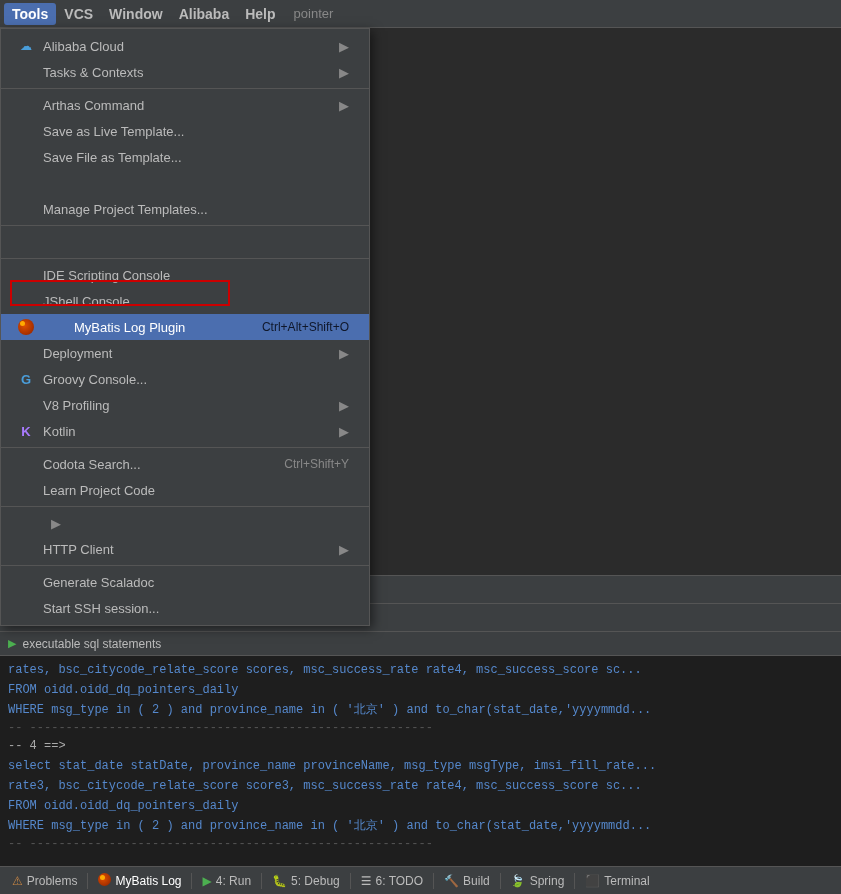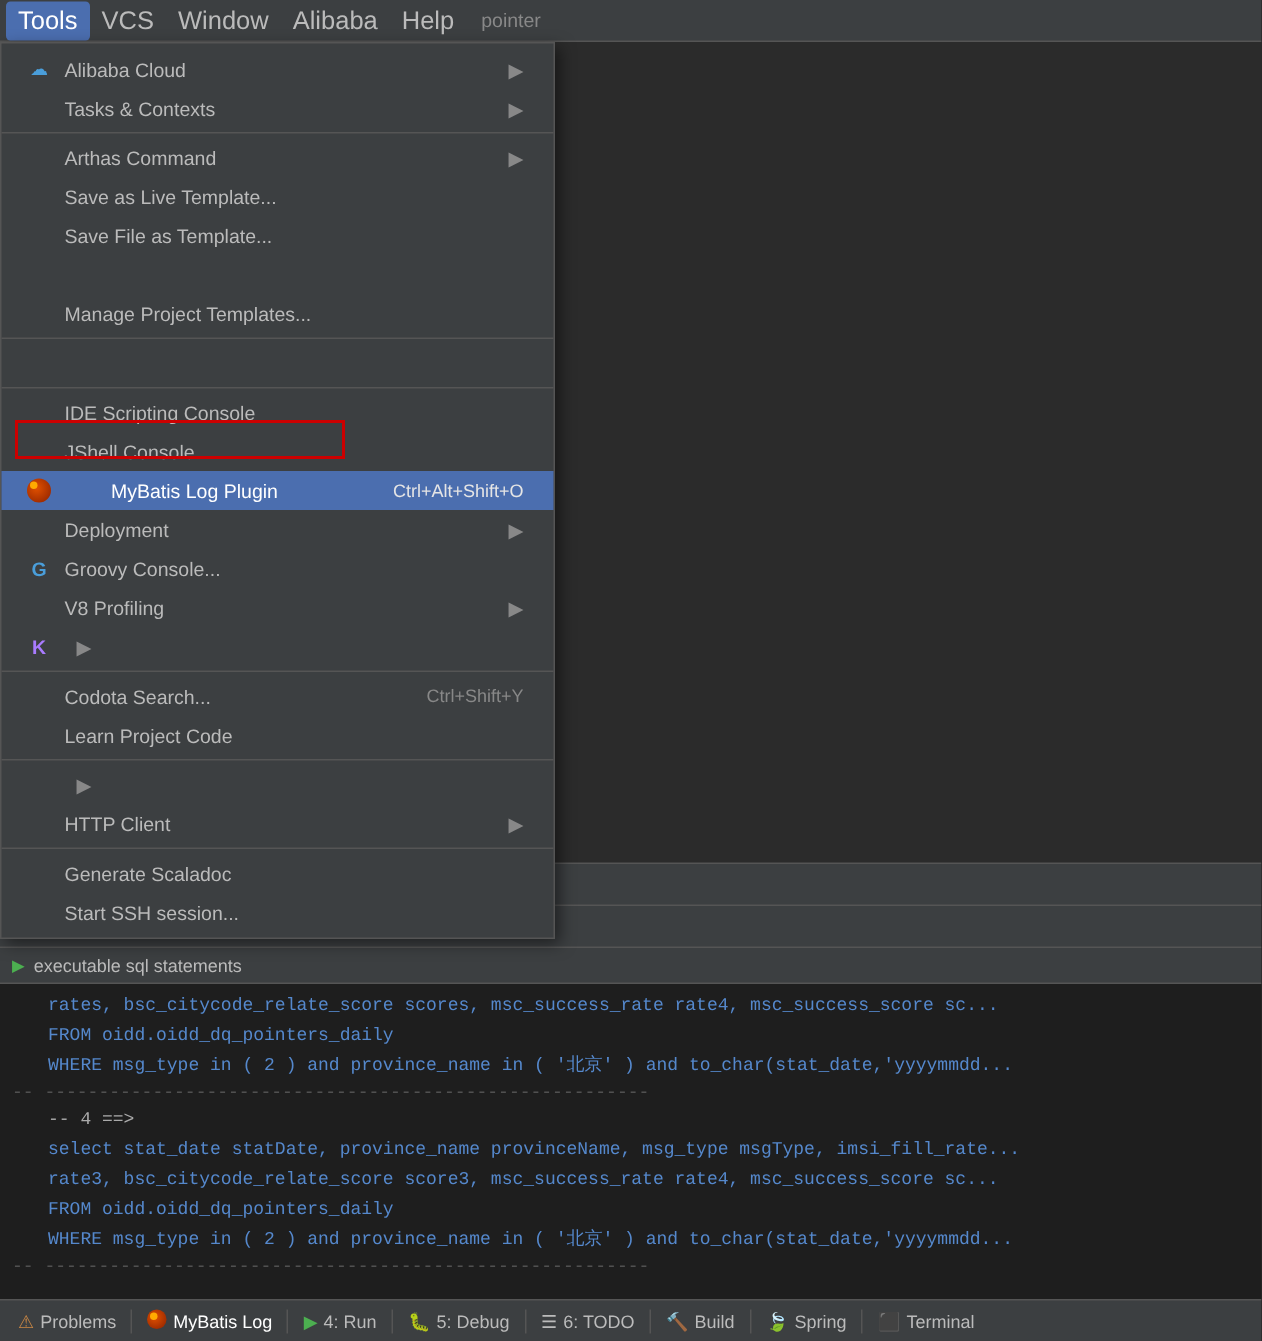--- a/index.html
+++ b/index.html
@@ -26,23 +26,24 @@
       height: 28px;
       background: #3c3f41;
       display: flex;
       align-items: center;
       padding: 0 4px;
       border-bottom: 1px solid #555;
     }
     .menu-item {
       padding: 3px 8px;
       color: #bbb;
-      font-size: 17px;
+      font-size: 14px;
       cursor: pointer;
       border-radius: 3px;
+      font-weight: bold;
     }
     .menu-item.active {
       background: #4b6eaf;
       color: #fff;
     }
     .menu-bar-right {
       margin-left: 10px;
       color: #888;
       font-size: 13px;
     }
@@ -87,21 +88,21 @@
     }
     .menu-section-item .item-label {
       flex: 1;
     }
     .menu-section-item .item-shortcut {
       color: #888;
       font-size: 12px;
       margin-left: 20px;
     }
     .menu-section-item.highlighted .item-shortcut {
-      color: #e5e5e5;
+      color: #0f172a;
     }
     .menu-section-item .submenu-arrow {
       margin-left: 8px;
       color: #888;
     }
     .menu-divider {
       height: 1px;
       background: #555;
       margin: 3px 0;
     }
@@ -228,21 +229,20 @@
       padding: 4px 0;
       font-family: 'Courier New', monospace;
       font-size: 12px;
     }
     .log-line {
       padding: 1px 8px;
       white-space: nowrap;
       overflow: hidden;
       color: #ccc;
       line-height: 1.5;
-      margin-left: 24px;
     }
     .log-line.text-blue { color: #5588cc; }
     .log-separator {
       color: #555;
       padding: 1px 8px;
       font-family: 'Courier New', monospace;
       font-size: 12px;
     }
 
     
@@ -376,20 +376,21 @@
   </div>
 
   <div class="menu-section-item">
     <span class="item-icon"></span>
     <span class="item-label">V8 Profiling</span>
     <span class="submenu-arrow">▶</span>
   </div>
 
   <div class="menu-section-item">
     <span class="item-icon" style="color:#a97bff; font-weight:bold; font-size:13px;">K</span>
+    <span class="item-label">Kotlin</span>
     <span class="submenu-arrow">▶</span>
   </div>
 
   <div class="menu-divider"></div>
 
   <div class="menu-section-item">
     <span class="item-icon"></span>
     <span class="item-label">Codota Search...</span>
     <span class="item-shortcut">Ctrl+Shift+Y</span>
   </div>

